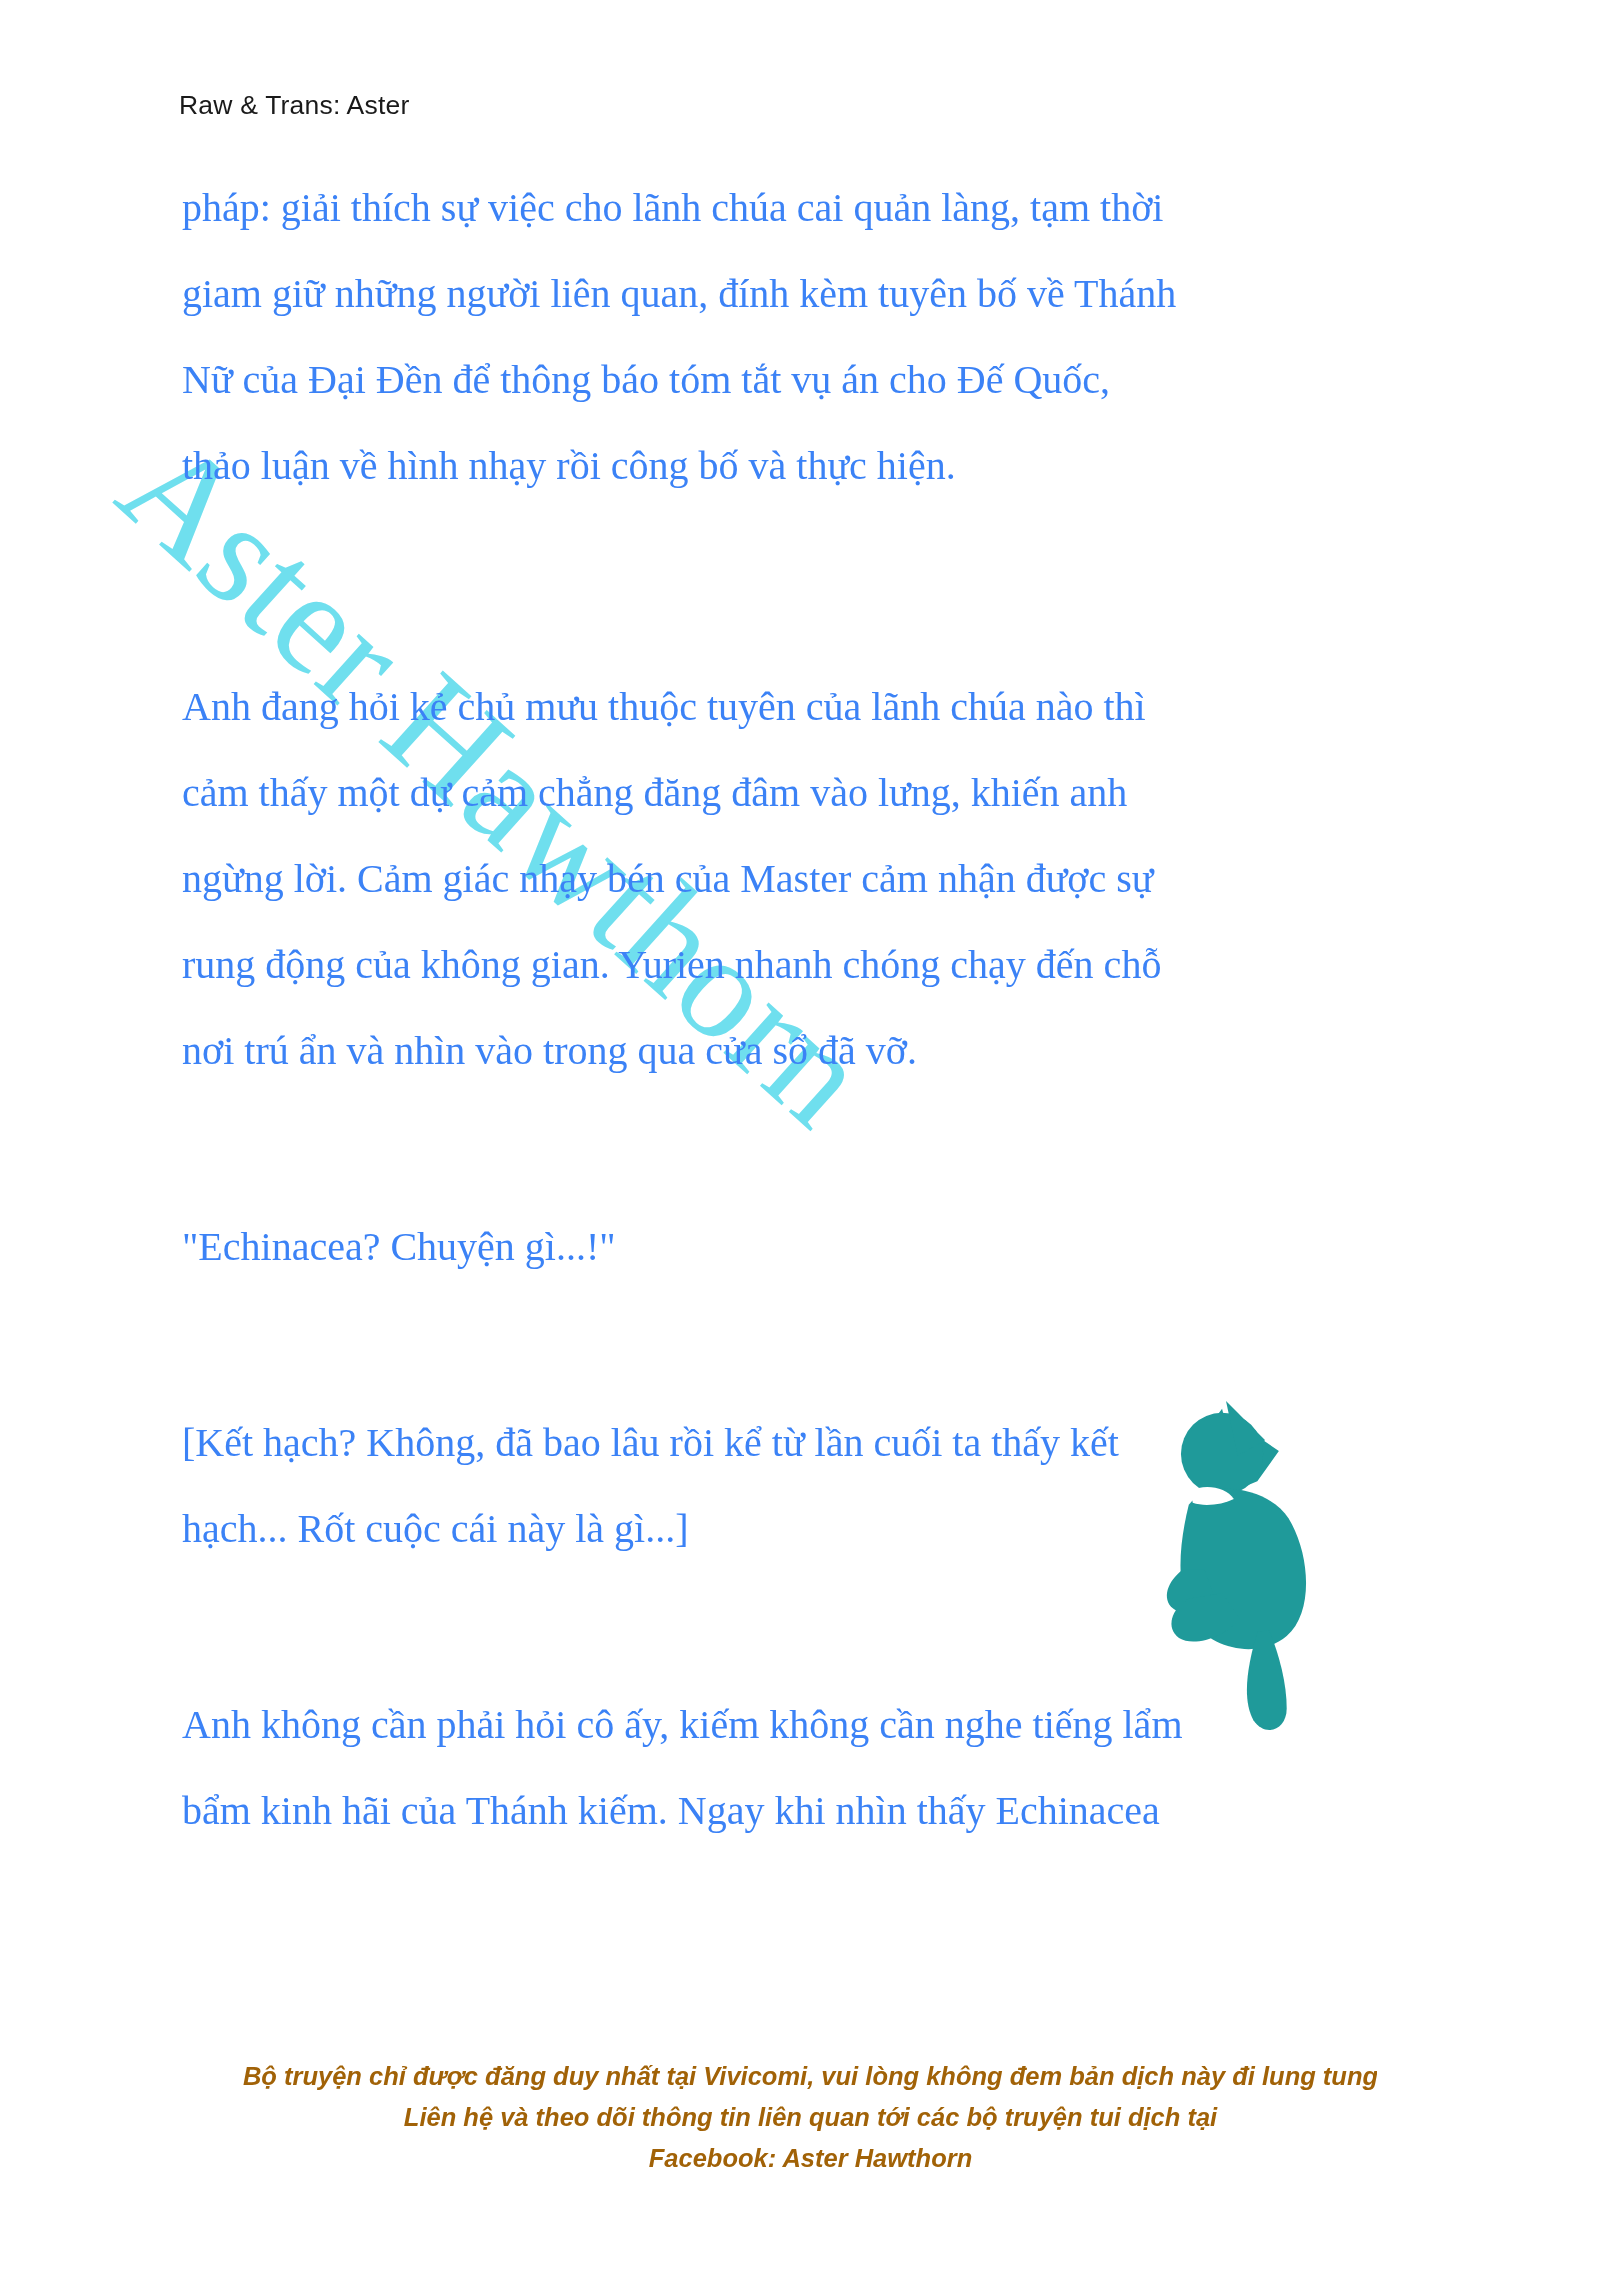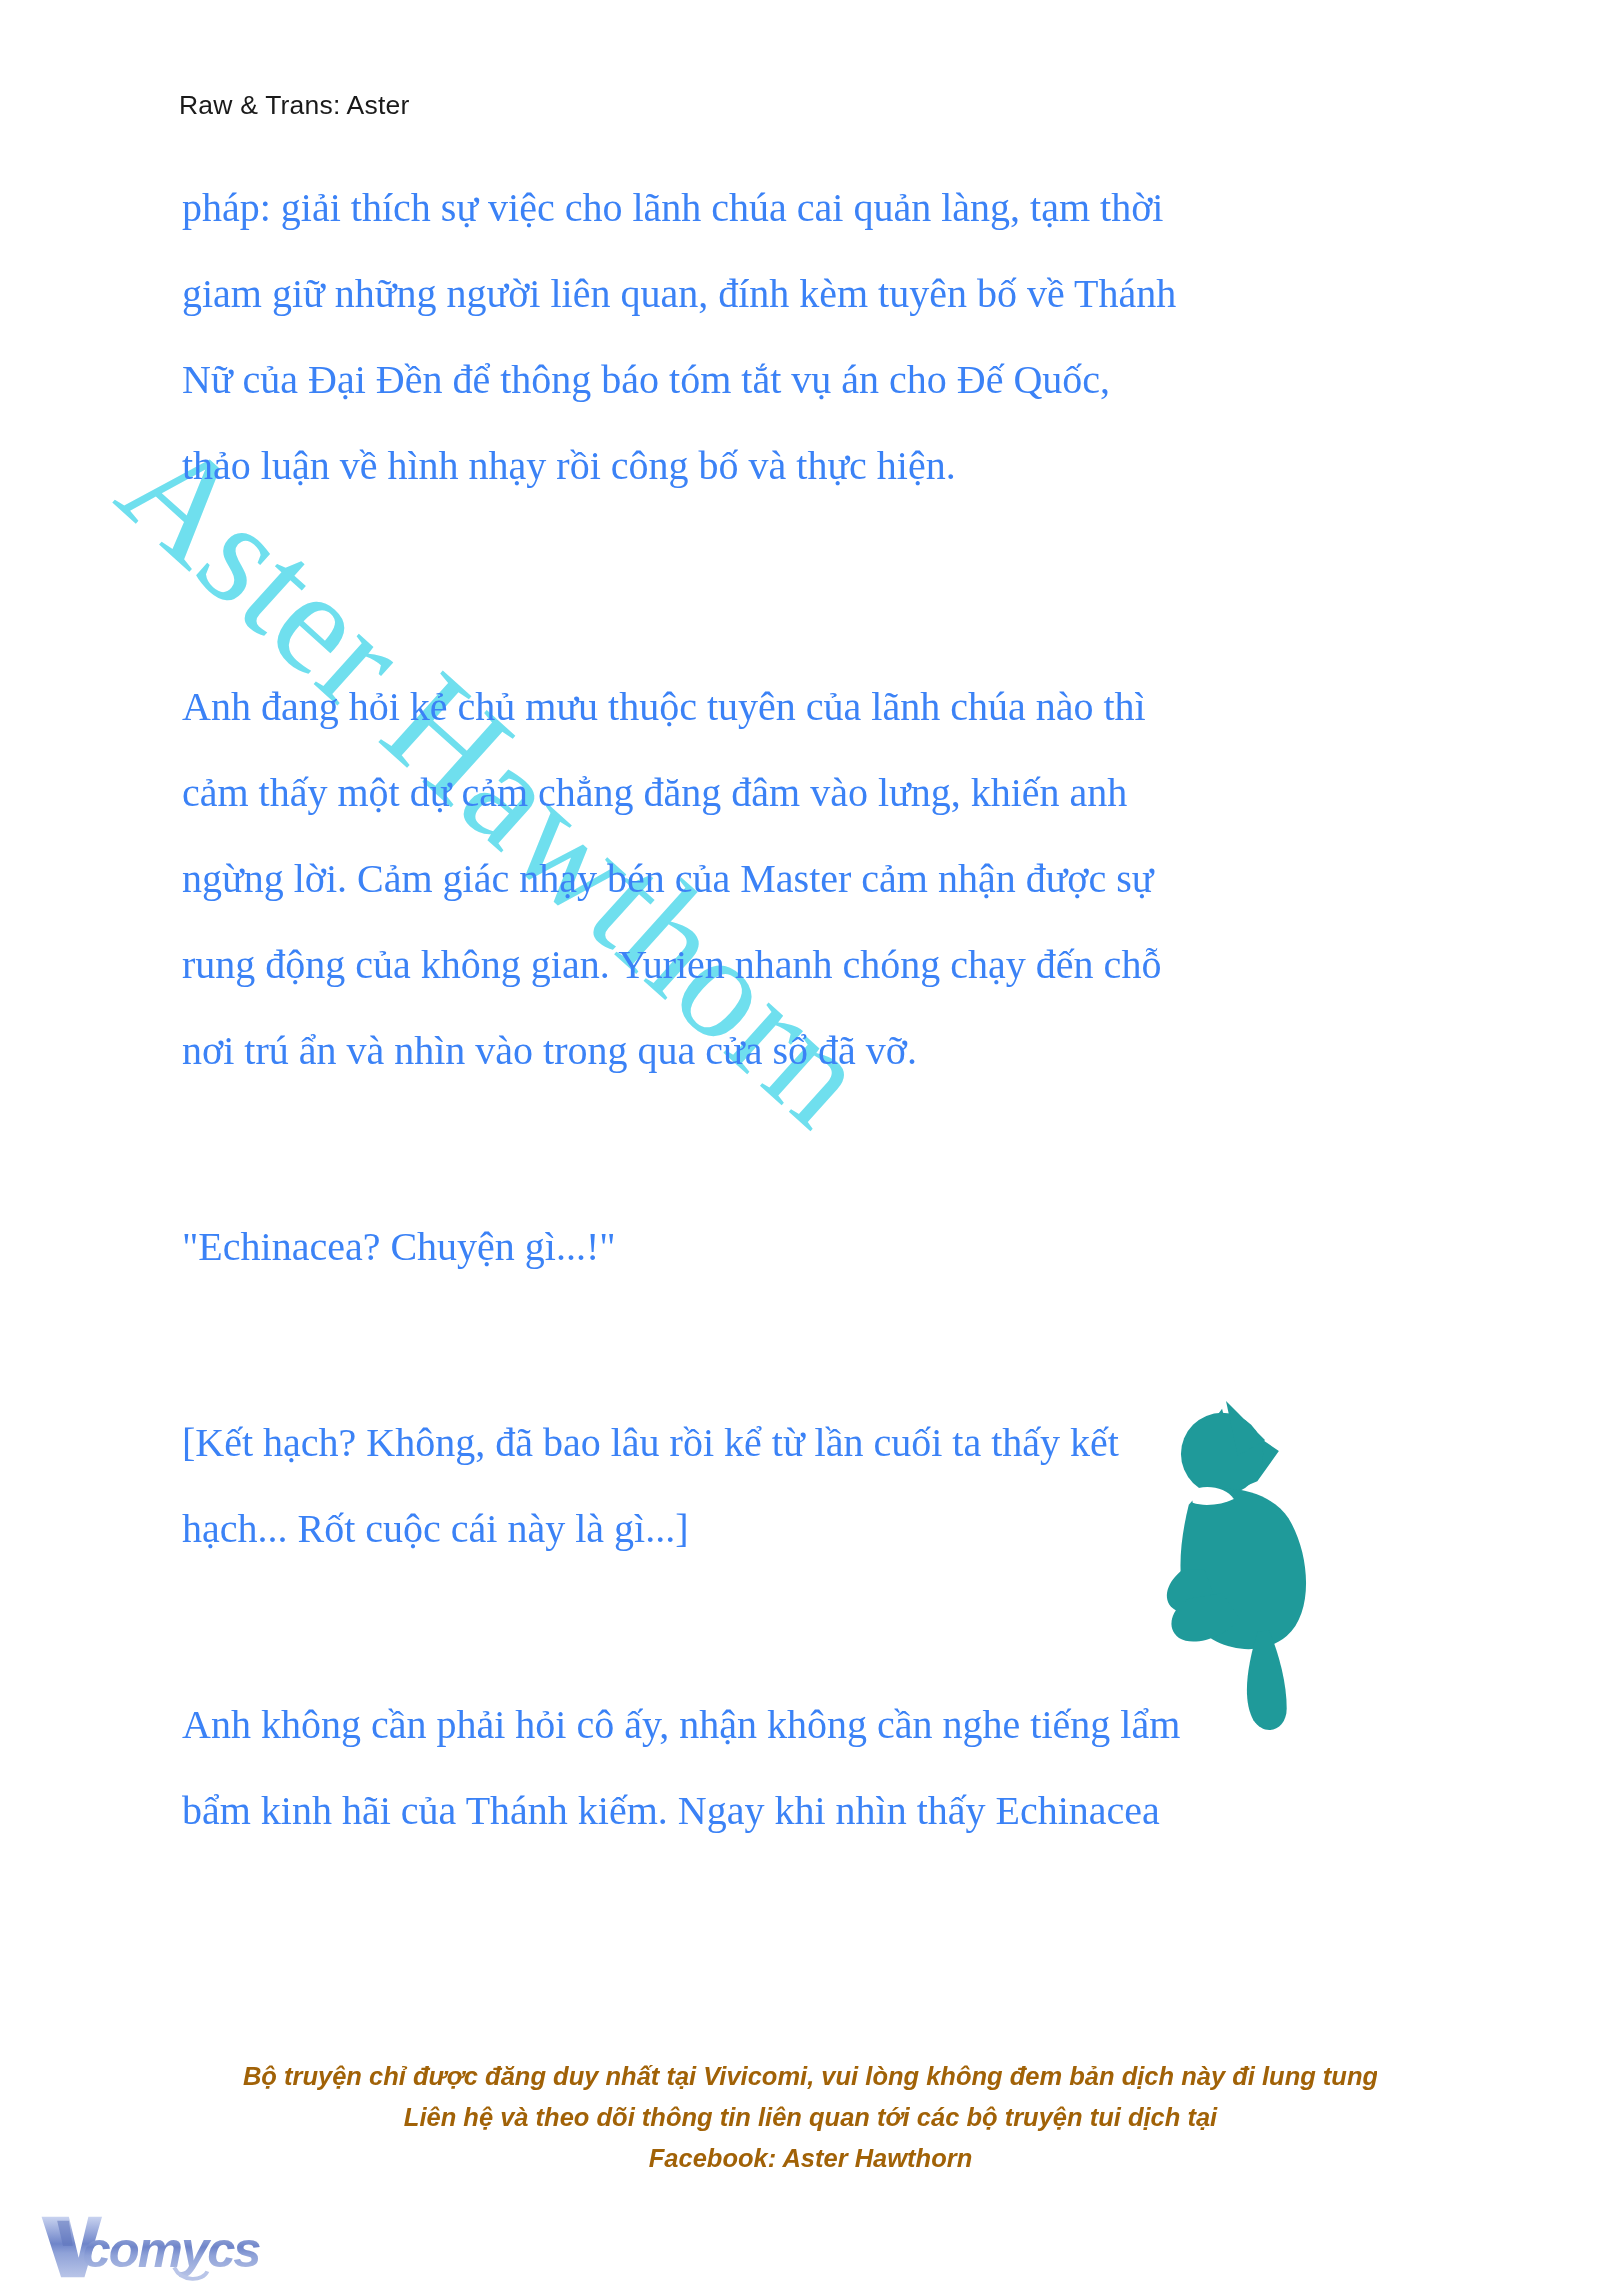--- a/index.html
+++ b/index.html
@@ -174,46 +174,27 @@
     <div class="gap-m"></div>
 
     <div class="para">
       <span class="ln">[Kết hạch? Không, đã bao lâu rồi kể từ lần cuối ta thấy kết</span>
       <span class="ln">hạch... Rốt cuộc cái này là gì...]</span>
     </div>
 
     <div class="gap-l"></div>
 
     <div class="para">
-      <span class="ln">Anh không cần phải hỏi cô ấy, nhận không cần nghe tiếng lẩm</span>
+      <span class="ln">Anh không cần phải hỏi cô ấy, kiếm không cần nghe tiếng lẩm</span>
       <span class="ln">bẩm kinh hãi của Thánh kiếm. Ngay khi nhìn thấy Echinacea</span>
     </div>
 
   </div>
 
   <div id="footer-note">
     <span class="fline">Bộ truyện chỉ được đăng duy nhất tại Vivicomi, vui lòng không đem bản dịch này đi lung tung</span>
     <span class="fline">Liên hệ và theo dõi thông tin liên quan tới các bộ truyện tui dịch tại</span>
     <span class="fline">Facebook: Aster Hawthorn</span>
   </div>
 
-  <div id="vcomycs-logo">
-    <svg viewBox="0 0 250 80" width="245" height="78" aria-hidden="true">
-      <defs>
-        <linearGradient id="lg" x1="0" y1="0" x2="0" y2="1">
-          <stop offset="0%" stop-color="#c9d3f0"></stop>
-          <stop offset="45%" stop-color="#6f85c9"></stop>
-          <stop offset="60%" stop-color="#8fa2d8"></stop>
-          <stop offset="100%" stop-color="#b9c5e8"></stop>
-        </linearGradient>
-      </defs>
-
-      <path d="M2 10 L30 10 L40 52 L50 10 L64 10 L46 72 L22 72 Z" fill="url(#lg)"></path>
-      <path d="M18 14 L30 14 L34 40 L24 40 Z" fill="#5f74bb" opacity="0.55"></path>
-
-      <text x="44" y="62" font-family="'Liberation Sans','DejaVu Sans',sans-serif" font-size="52" font-weight="bold" font-style="italic" fill="url(#lg)" letter-spacing="-2">comycs</text>
-
-      <path d="M138 62 C 146 78, 168 76, 172 66" stroke="#b9c5e8" stroke-width="4" fill="none"></path>
-    </svg>
-  </div>
 
 </div>
 
 
 </body></html>

